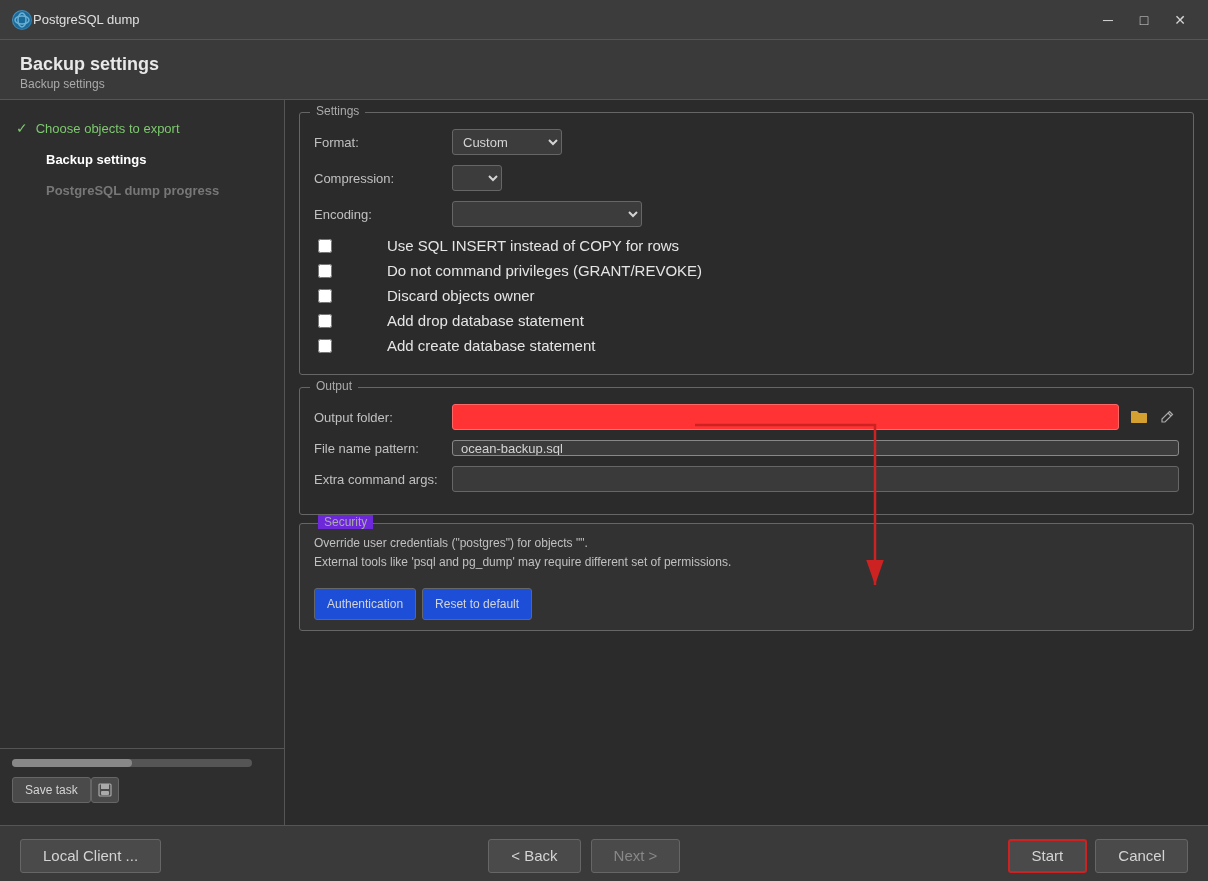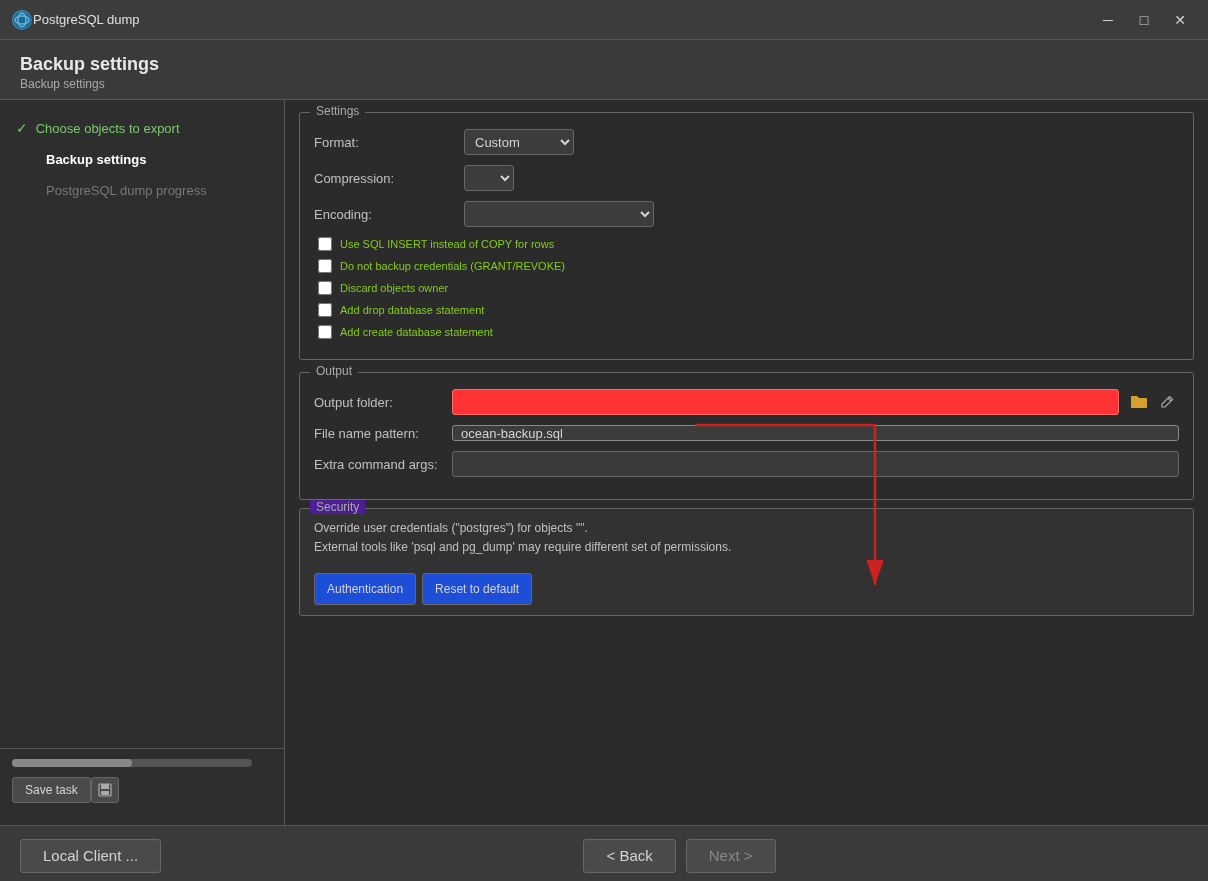--- a/index.html
+++ b/index.html
@@ -92,21 +92,21 @@
       padding: 8px 16px;
       display: flex;
       align-items: center;
       gap: 8px;
       cursor: pointer;
       color: #c0c0c0;
       font-size: 13px;
     }
     .sidebar-item.completed { color: #7ec870; }
     .sidebar-item.active { color: #ffffff; font-weight: 600; }
-    .sidebar-item.disabled { color: #777; }
+    .sidebar-item.disabled { color: #777; font-weight: bold; }
     .sidebar-check { color: #7ec870; font-size: 14px; }
 
     .sidebar-bottom {
       padding: 10px 12px;
       border-top: 1px solid #555;
       margin-top: auto;
     }
     .scrollbar-track {
       width: 240px;
       height: 8px;
@@ -170,37 +170,37 @@
       padding: 0 6px;
       font-size: 12px;
       color: #aaa;
     }
 
     
     .form-row {
       display: flex;
       align-items: center;
       margin-bottom: 10px;
+      gap: 8px;
     }
     .form-label {
       width: 130px;
       color: #c0c0c0;
       font-size: 13px;
       flex-shrink: 0;
     }
     .form-select {
       background: #3c3c3c;
       border: 1px solid #666;
       color: #d4d4d4;
       padding: 3px 6px;
       border-radius: 3px;
       font-size: 13px;
       cursor: pointer;
       height: 26px;
-      margin-left: 20px;
     }
     .select-custom {
       width: 110px;
     }
     .select-compression {
       width: 50px;
     }
     .select-encoding {
       width: 190px;
     }
@@ -212,23 +212,24 @@
       gap: 8px;
       margin-bottom: 8px;
       padding-left: 4px;
     }
     .checkbox-row input[type="checkbox"] {
       width: 14px; height: 14px;
       accent-color: #5a8fc4;
       cursor: pointer;
     }
     .checkbox-label {
-      color: #84cc16;
-      font-size: 11px;
-      cursor: pointer;
+      color: #e5e5e5;
+      font-size: 15px;
+      cursor: pointer;
+      margin-left: 47px;
     }
 
     
     .output-row {
       display: flex;
       align-items: center;
       margin-bottom: 10px;
       gap: 8px;
     }
     .output-label {
@@ -291,22 +292,22 @@
       border: 1px solid #666;
       border-radius: 3px;
       margin: 0 14px 8px 14px;
       padding: 10px 14px;
       position: relative;
       background: #323232;
     }
     .security-legend {
       position: absolute;
       top: -9px;
-      left: 10px;
-      background: #4c1d95;
+      left: 18px;
+      background: #6d28d9;
       padding: 0 6px;
       font-size: 12px;
       color: #aaa;
     }
     .security-text {
       font-size: 12px;
       color: #c0c0c0;
       line-height: 1.6;
       margin-bottom: 10px;
     }
@@ -458,21 +459,21 @@
           <option>WIN1252</option>
         </select>
       </div>
 
       <div class="checkbox-row">
         <input type="checkbox" id="cb1" style="">
         <label for="cb1" class="checkbox-label">Use SQL INSERT instead of COPY for rows</label>
       </div>
       <div class="checkbox-row">
         <input type="checkbox" id="cb2" style="">
-        <label for="cb2" class="checkbox-label">Do not backup credentials (GRANT/REVOKE)</label>
+        <label for="cb2" class="checkbox-label">Do not command privileges (GRANT/REVOKE)</label>
       </div>
       <div class="checkbox-row">
         <input type="checkbox" id="cb3" style="">
         <label for="cb3" class="checkbox-label">Discard objects owner</label>
       </div>
       <div class="checkbox-row">
         <input type="checkbox" id="cb4" style="">
         <label for="cb4" class="checkbox-label">Add drop database statement</label>
       </div>
       <div class="checkbox-row">
@@ -538,13 +539,17 @@
 </div>
 
 <div class="footer">
   <div class="footer-left">
     <button class="btn-footer">Local Client ...</button>
   </div>
   <div class="footer-center">
     <button class="btn-footer">&lt; Back</button>
     <button class="btn-footer disabled">Next &gt;</button>
   </div>
+  <div class="footer-right">
+    <button class="btn-footer start">Start</button>
+    <button class="btn-footer">Cancel</button>
+  </div>
 </div>
 
 </body></html>

